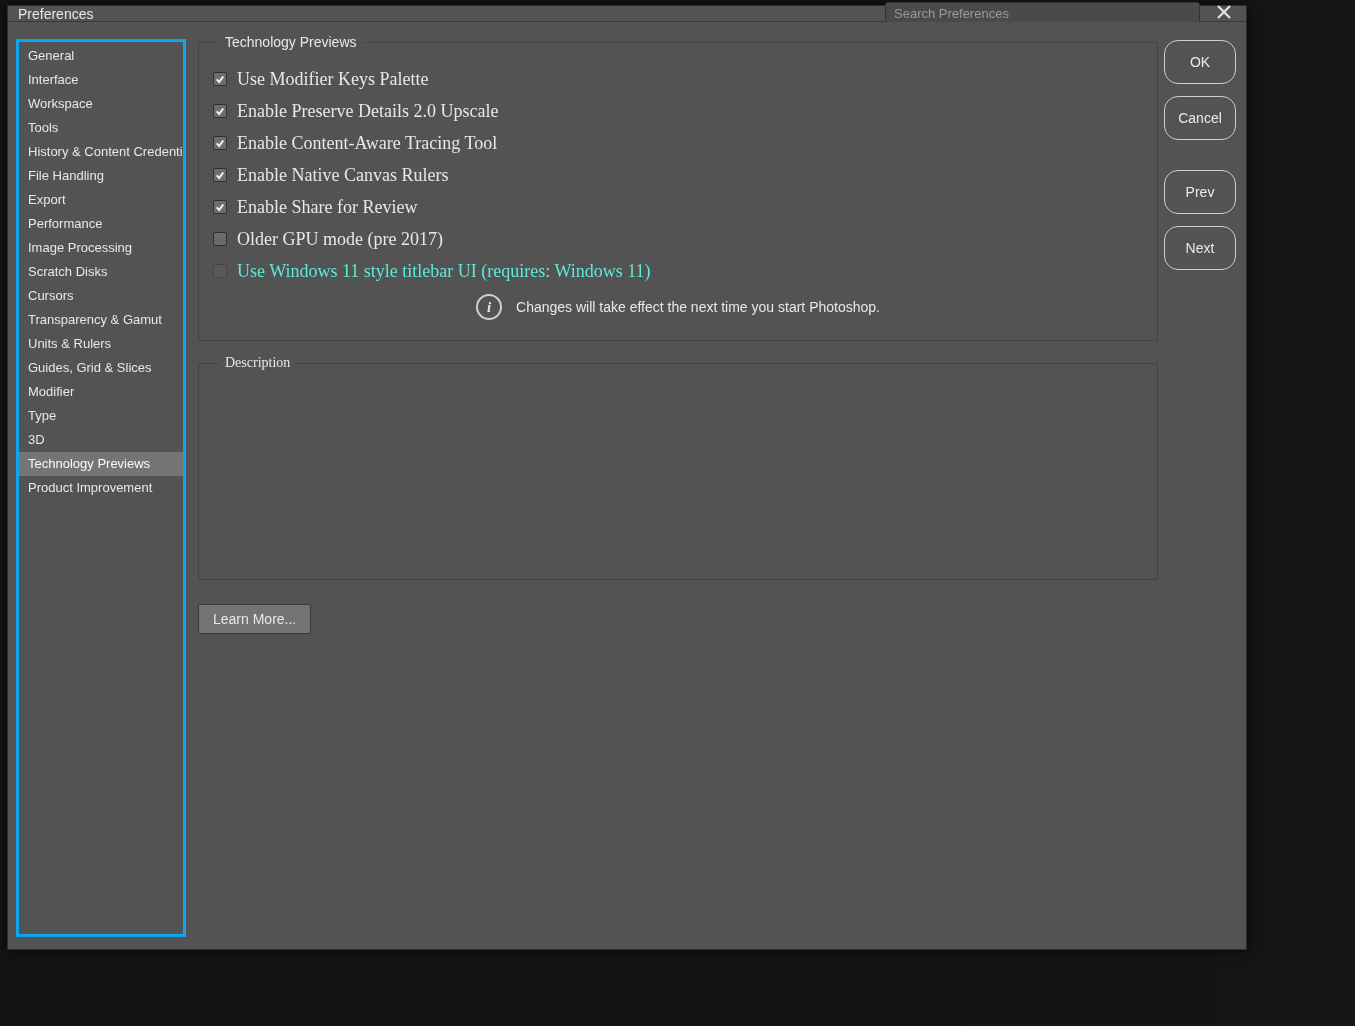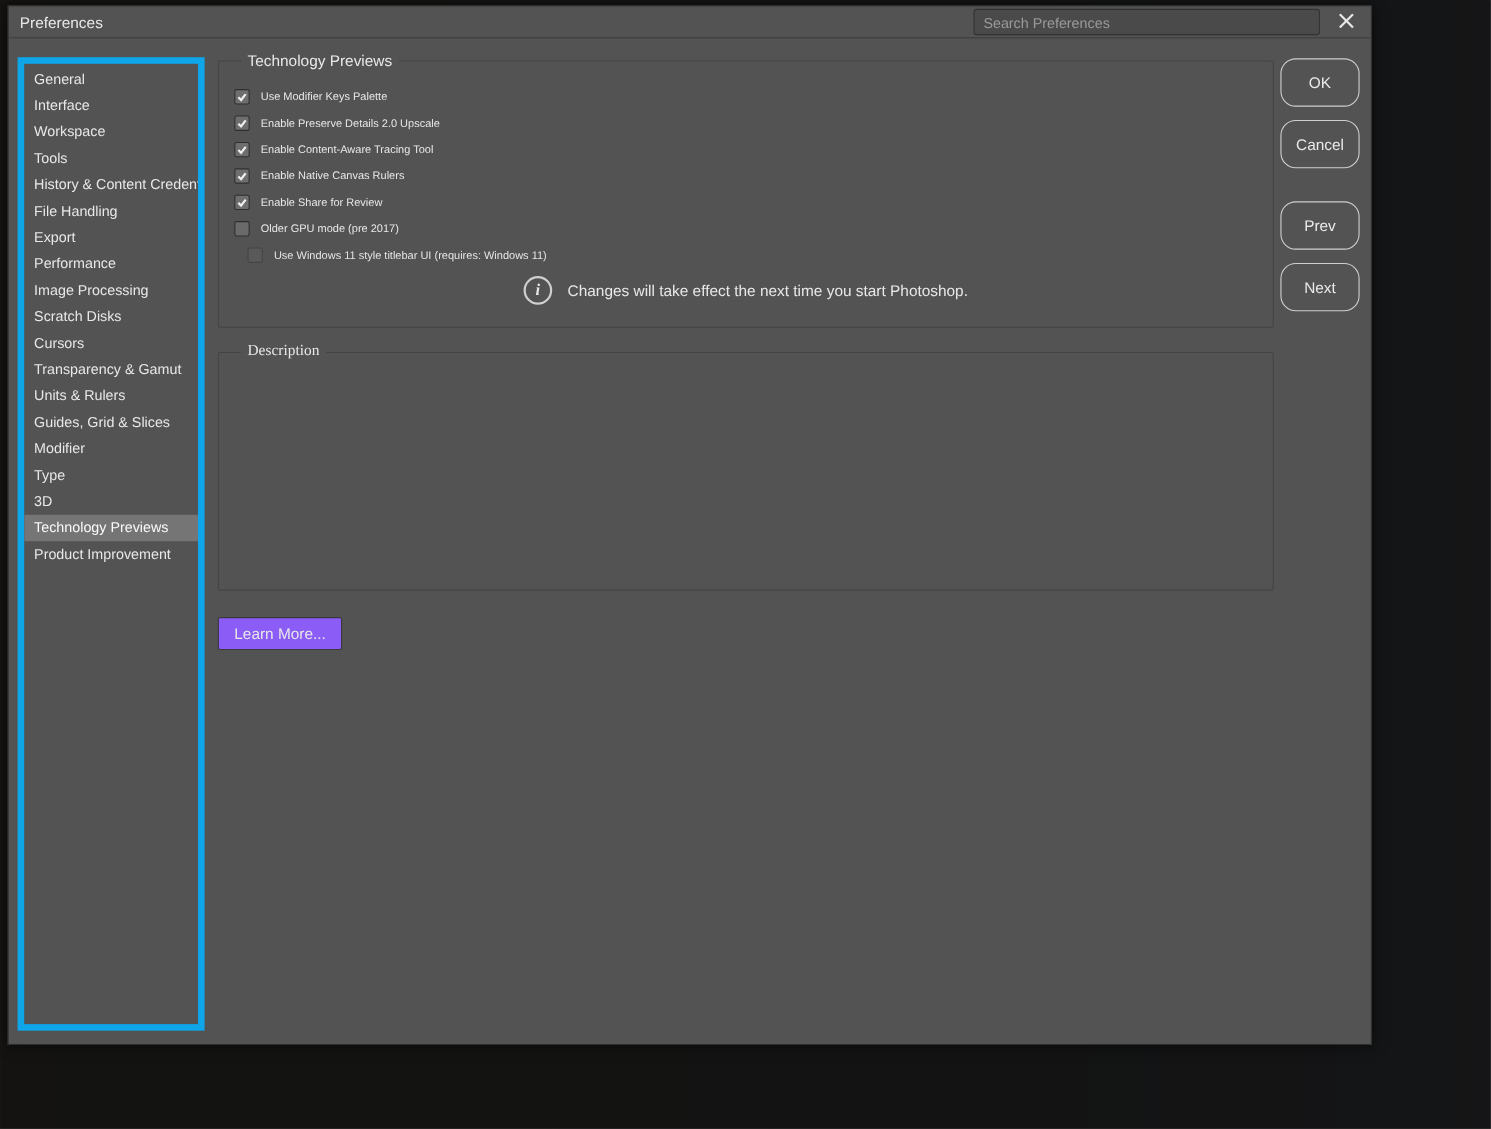--- a/index.html
+++ b/index.html
@@ -20,21 +20,21 @@
   .dialog{
     position:absolute;
     left:7px;top:5px;
     width:1240px;height:945px;
     background:#535353;
     box-shadow:0 0 12px rgba(0,0,0,.6);
     display:flex;flex-direction:column;
     border:1px solid #2e2e2e;
   }
   .titlebar{
-    height:29px;
+    height:16px;
     background:#535353;
     border-bottom:1px solid #383838;
     display:flex;align-items:center;
     padding:0 8px 0 10px;
     color:#e8e8e8;
   }
   .title-text{flex:0 0 auto;font-size:14px;}
   .title-spacer{flex:1;}
   .search-box{
     width:315px;height:24px;
@@ -55,21 +55,21 @@
     color:#e8e8e8;
   }
   .close-btn svg{width:14px;height:14px;stroke:#e8e8e8;stroke-width:2;}
   .body{
     flex:1;display:flex;
     background:#535353;
   }
   .sidebar{
     width:170px;
     background:#535353;
-    border:6px solid #0ea5e9;
+    border:3px solid #0ea5e9;
     margin:17px 0 12px 8px;
     padding-top:2px;
     overflow:hidden;
   }
   .sidebar-item{
     padding:4px 9px 4px 9px;
     font-size:13px;
     color:#e8e8e8;
     cursor:pointer;
     line-height:16px;
@@ -94,23 +94,24 @@
   fieldset.group>legend{
     padding:0 6px;
     font-size:14px;
     color:#e8e8e8;
     margin-left:6px;
   }
   .checkrow{
     display:flex;align-items:center;
     gap:10px;
     margin:6px 0 10px 0;
-    font-size:10px;
-  }
-  .checkrow.disabled{color:#e5e5e5;margin-left:12px;}
+    font-size:18px;
+    font-family:Liberation Serif, serif;
+  }
+  .checkrow.disabled{color:#5eead4;}
   .cb{
     width:14px;height:14px;
     border:1px solid #2f2f2f;
     background:#6a6a6a;
     border-radius:2px;
     display:inline-flex;align-items:center;justify-content:center;
     flex:none;
   }
   .cb.checked{background:#6e6e6e;}
   .cb.checked svg{display:block;}
@@ -133,21 +134,21 @@
     font-style:italic;font-weight:bold;
     font-size:15px;
   }
   fieldset.description{
     min-height:225px;
     font-family:Liberation Serif, serif;
   }
   .learn-more-btn{
     margin-top:10px;
     padding:6px 14px;
-    background:#8b5cf6;
+    background:#737373;
     border:1px solid #3a3a3a;
     border-radius:2px;
     color:#e8e8e8;
     font-size:14px;
     cursor:pointer;
   }
   .right-buttons{
     width:82px;
     padding:18px 10px 0 0;
     display:flex;flex-direction:column;

